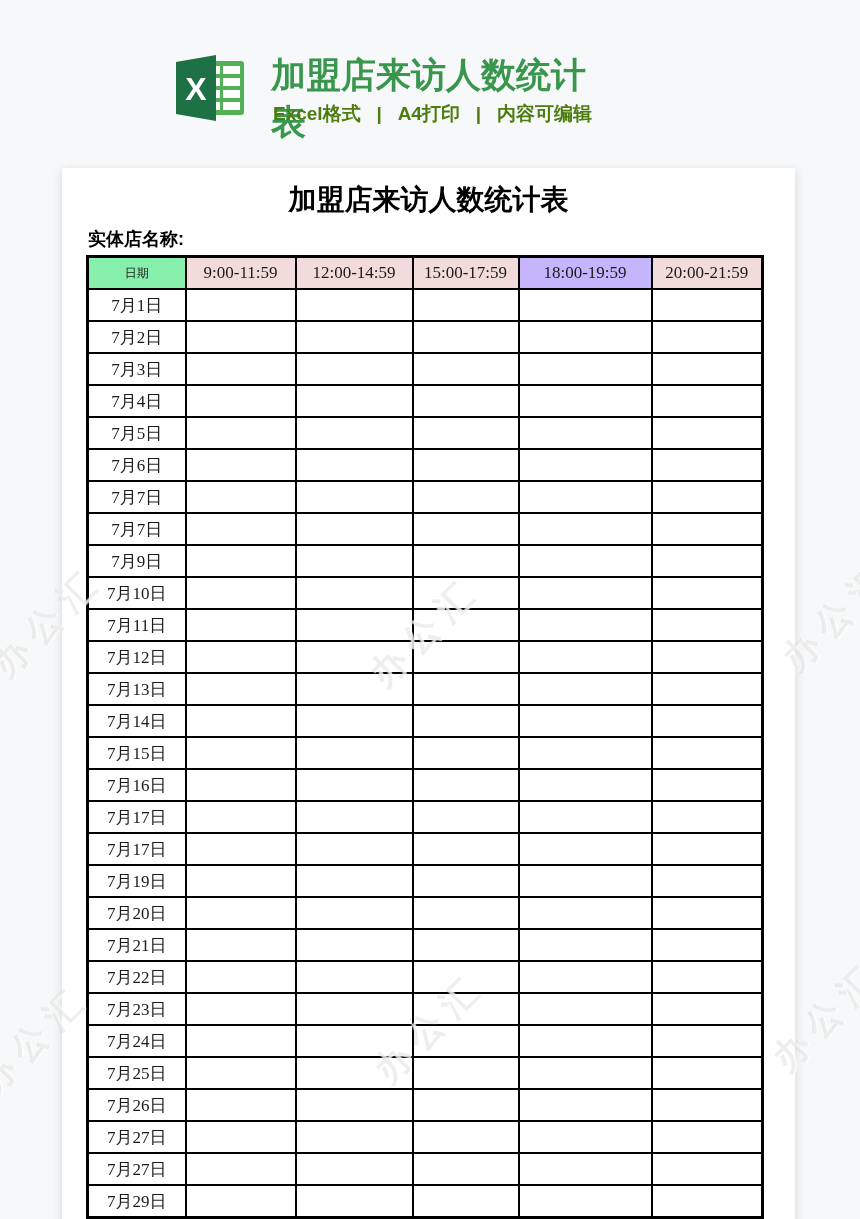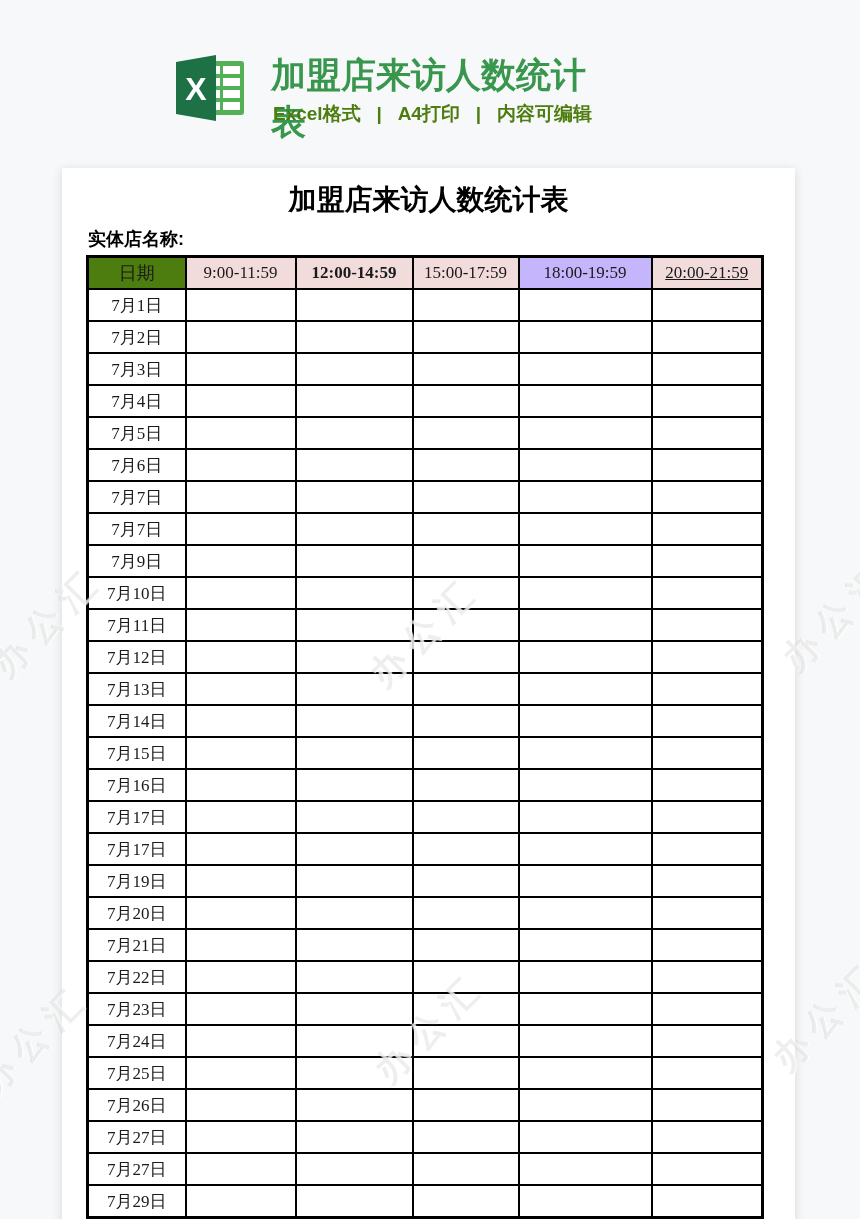--- a/index.html
+++ b/index.html
@@ -42,21 +42,21 @@
     border-collapse:collapse;table-layout:fixed;width:678px;
     border:3px solid #000;
     font-family:"Liberation Serif","DejaVu Serif",serif;
   }
   .sheet-table th,.sheet-table td{
     border:2px solid #000;height:30px;padding:0;
     text-align:center;vertical-align:middle;
     font-weight:normal;font-size:17px;color:#1a1a1a;
     overflow:hidden;white-space:nowrap;
   }
-  .sheet-table th.date-col{background:#4d7c0f;font-size:18px;}
+  .sheet-table th.date-col{background:#86efac;font-size:12px;}
   .sheet-table th.time-col{font-size:17px;}
   
   .wm{
     position:absolute;z-index:40;pointer-events:none;
     transform:translate(-50%,-50%) rotate(-45deg);
     font-size:36px;letter-spacing:10px;font-weight:bold;
     color:rgba(125,125,125,0.13);
     text-shadow:1px 1px 1px rgba(255,255,255,0.85);
     white-space:nowrap;
   }
@@ -95,24 +95,24 @@
         <col style="width: 110px;">
         <col style="width: 117px;">
         <col style="width: 106px;">
         <col style="width: 133px;">
         <col style="width: 111px;">
       </colgroup>
     <thead id="table-head">
         <tr>
           <th class="date-col">日期</th>
           <th class="time-col" style="background: rgb(242, 220, 219); margin-top: 32px;">9:00-11:59</th>
-          <th class="time-col" style="background: rgb(242, 220, 219); font-weight: bold;">12:00-14:59</th>
+          <th class="time-col" style="background: rgb(242, 220, 219);">12:00-14:59</th>
           <th class="time-col" style="background: rgb(242, 220, 219);">15:00-17:59</th>
           <th class="time-col" style="background: #c4b5fd;">18:00-19:59</th>
-          <th class="time-col" style="background: rgb(242, 220, 219); text-decoration: underline;">20:00-21:59</th>
+          <th class="time-col" style="background: rgb(242, 220, 219);">20:00-21:59</th>
         </tr>
       </thead>
     <tbody id="table-body">
         <tr>
           <td>7月1日</td>
           <td></td>
           <td></td>
           <td></td>
           <td></td>
           <td></td>

